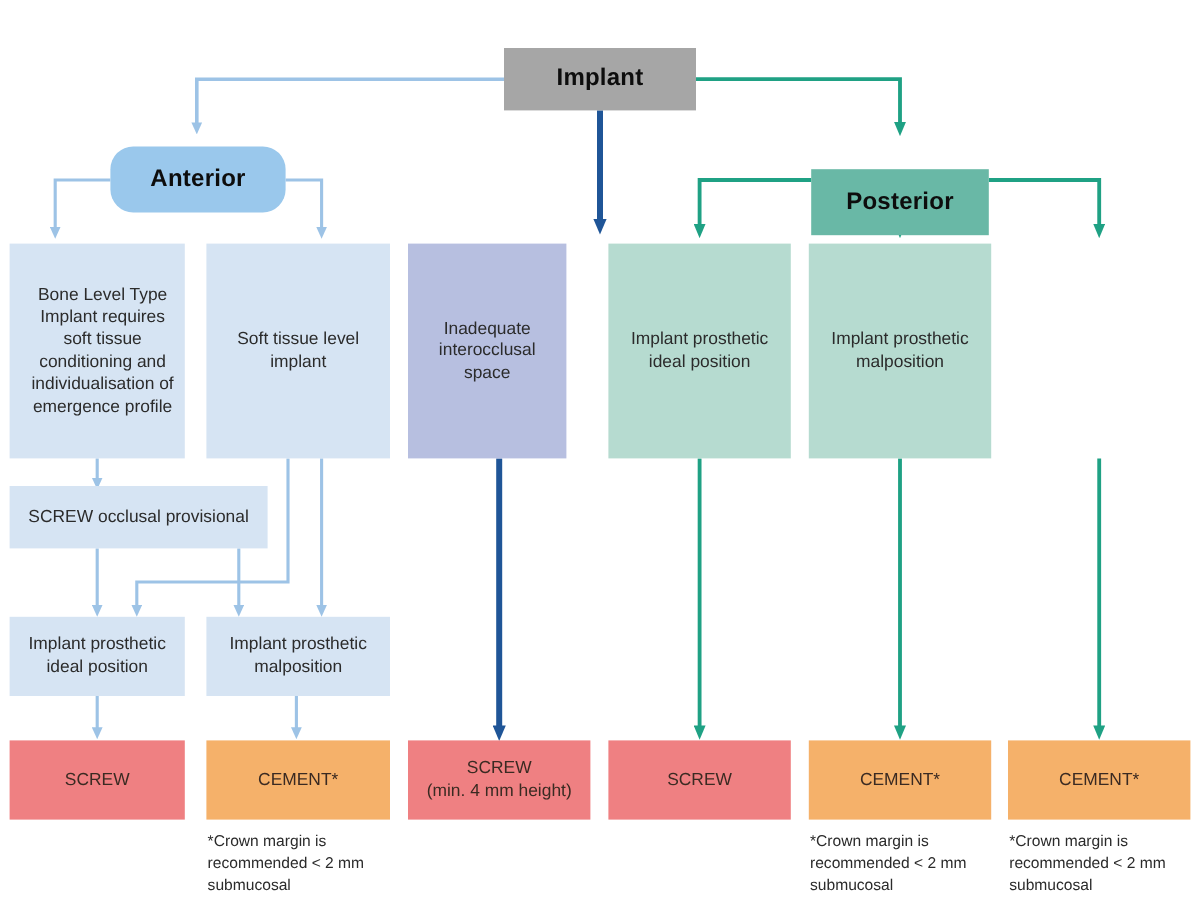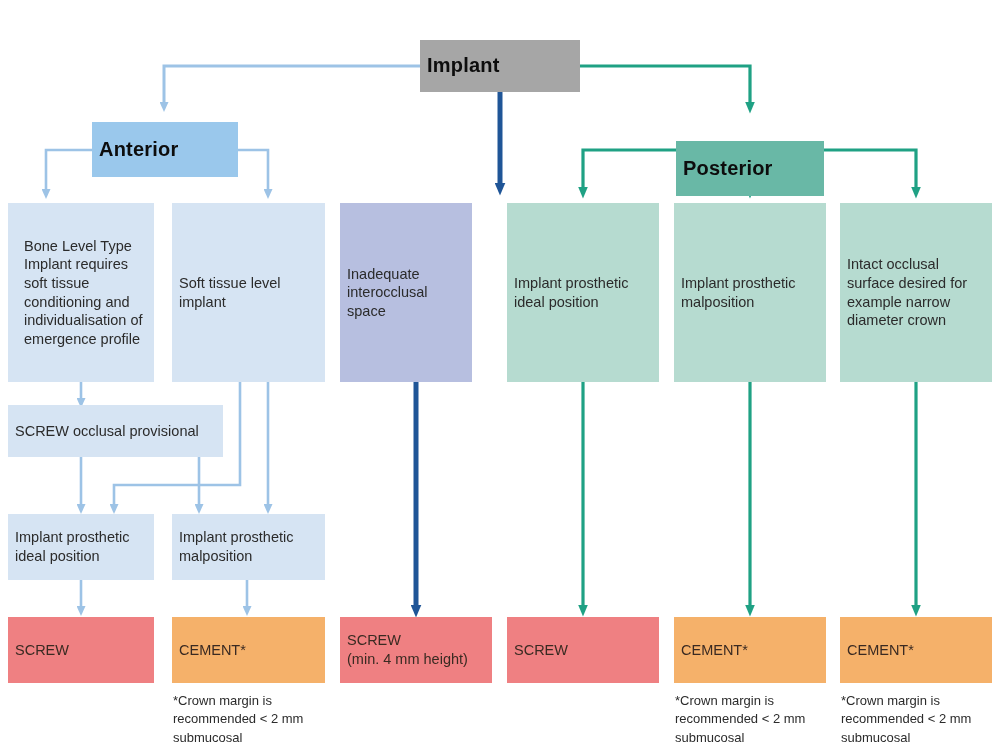--- a/index.html
+++ b/index.html
@@ -10,21 +10,21 @@
     font-family:"Liberation Sans","DejaVu Sans",sans-serif;
     color:#231f20;
     overflow:hidden;
   }
   #canvas{position:relative;width:1000px;height:754px;}
   svg#wires{position:absolute;left:0;top:0;width:1000px;height:754px;pointer-events:none;}
   .node{
     position:absolute;
     box-sizing:border-box;
     display:flex;align-items:center;justify-content:center;
-    text-align:left;
+    text-align:center;
     line-height:1.28;
     padding:4px 7px;
   }
   .node span{display:block;width:100%;}
   .hdr{font-weight:bold;font-size:20px;letter-spacing:.2px;color:#0d0d0d;}
   .body{font-size:14.5px;color:#2b2b2b;}
   .term{font-size:14.5px;color:#3a2a22;}
   .note{
     position:absolute;
     font-size:13px;
@@ -116,21 +116,21 @@
     </g>
     <g>
       <path d="M916,382 L916,606" fill="none" stroke="#1fa184" stroke-width="3.2" marker-end="url(#ah-green)"></path>
     </g>
   </svg>
 
   <div class="node hdr" style="left:420px;top:40px;width:160px;height:52px;background:#a6a6a6;">
     <span>Implant</span>
   </div>
 
-  <div class="node hdr" style="left:92px;top:122px;width:146px;height:55px;background:#9ac8ec;">
+  <div class="node hdr" style="left:92px;top:122px;width:146px;height:55px;background:#9ac8ec;border-radius:19px;">
     <span>Anterior</span>
   </div>
   <div class="node hdr" style="left:676px;top:122px;width:148px;height:55px;background:#69b8a6;margin-top:19px;">
     <span>Posterior</span>
   </div>
 
   <div class="node body" style="left:8px;top:203px;width:146px;height:179px;background:#d6e4f3;padding-left:16px;">
     <span>Bone Level Type Implant requires soft tissue conditioning and individualisation of emergence profile</span>
   </div>
   <div class="node body" style="left:172px;top:203px;width:153px;height:179px;background:#d6e4f3;">
@@ -139,23 +139,20 @@
 
   <div class="node body" style="left:340px;top:203px;width:132px;height:179px;background:#b7bfe0;">
     <span>Inadequate interocclusal space</span>
   </div>
 
   <div class="node body" style="left:507px;top:203px;width:152px;height:179px;background:#b6dbd0;">
     <span>Implant prosthetic ideal position</span>
   </div>
   <div class="node body" style="left:674px;top:203px;width:152px;height:179px;background:#b6dbd0;">
     <span>Implant prosthetic malposition</span>
-  </div>
-  <div class="node body" style="left:840px;top:203px;width:152px;height:179px;background:#b6dbd0;">
-    <span>Intact occlusal surface desired for example narrow diameter crown</span>
   </div>
 
   <div class="node body" style="left:8px;top:405px;width:215px;height:52px;background:#d6e4f3;">
     <span>SCREW occlusal provisional</span>
   </div>
 
   <div class="node body" style="left:8px;top:514px;width:146px;height:66px;background:#d6e4f3;">
     <span>Implant prosthetic ideal position</span>
   </div>
   <div class="node body" style="left:172px;top:514px;width:153px;height:66px;background:#d6e4f3;">

